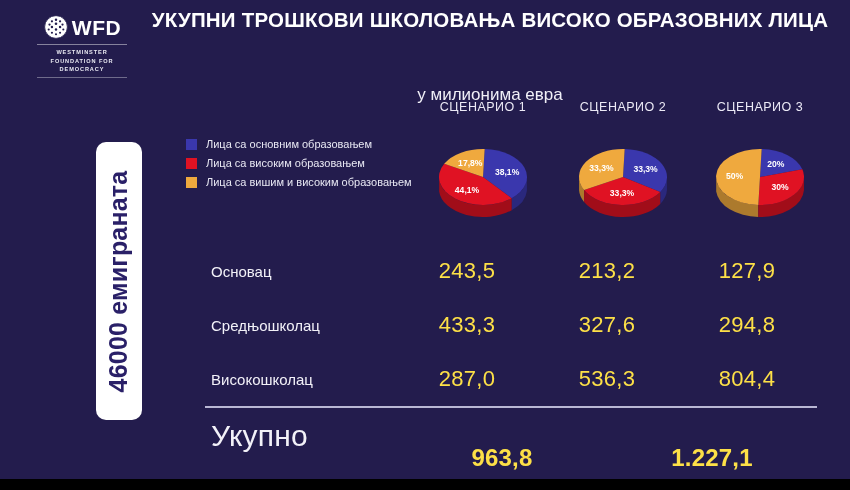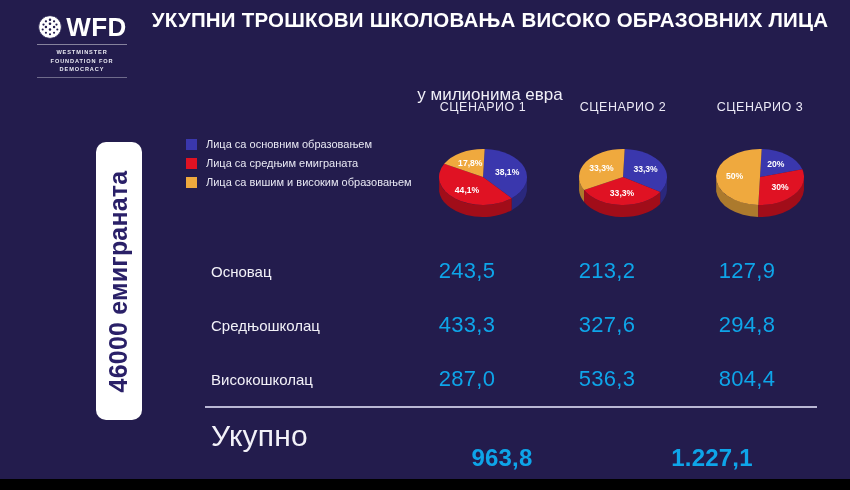--- a/index.html
+++ b/index.html
@@ -38,21 +38,21 @@
     align-items: center;
     justify-content: center;
     gap: 3px;
   }
   .logo-globe {
     width: 26px;
     height: 26px;
     flex: 0 0 26px;
   }
   .logo-wfd {
-    font-size: 26px;
+    font-size: 21px;
     font-weight: bold;
     letter-spacing: 0.5px;
     line-height: 1;
     color: #ffffff;
   }
   .logo-rule {
     width: 90px;
     height: 1px;
     background: rgba(255,255,255,0.45);
     margin: 4px auto 3px auto;
@@ -187,21 +187,21 @@
     flex: 0 0 192px;
     font-size: 15px;
     color: #f2f1f8;
     padding-left: 6px;
     box-sizing: border-box;
   }
   .tval {
     flex: 1 1 0;
     text-align: center;
     font-size: 22px;
-    color: #0ea5e9;
+    color: #fde047;
     letter-spacing: 0.3px;
   }
   .divider {
     width: 612px;
     height: 2px;
     background: #b9b7d4;
     margin: 0;
   }
   .trow.total { height: 56px; }
   .trow.total .tlabel {
@@ -260,21 +260,21 @@
     <span>46000 емиграната</span>
   </div>
 
   <div class="legend">
     <div class="legend-row">
       <span class="legend-swatch" style="background:#3a37ad"></span>
       <span class="legend-label">Лица са основним образовањем</span>
     </div>
     <div class="legend-row">
       <span class="legend-swatch" style="background:#e01223"></span>
-      <span class="legend-label">Лица са средњим емиграната</span>
+      <span class="legend-label">Лица са високим образовањем</span>
     </div>
     <div class="legend-row">
       <span class="legend-swatch" style="background:#efa93e"></span>
       <span class="legend-label">Лица са вишим и високим образовањем</span>
     </div>
   </div>
 
   <div class="scn-head c1">СЦЕНАРИО 1</div>
   <div class="scn-head c2">СЦЕНАРИО 2</div>
   <div class="scn-head c3">СЦЕНАРИО 3</div>

